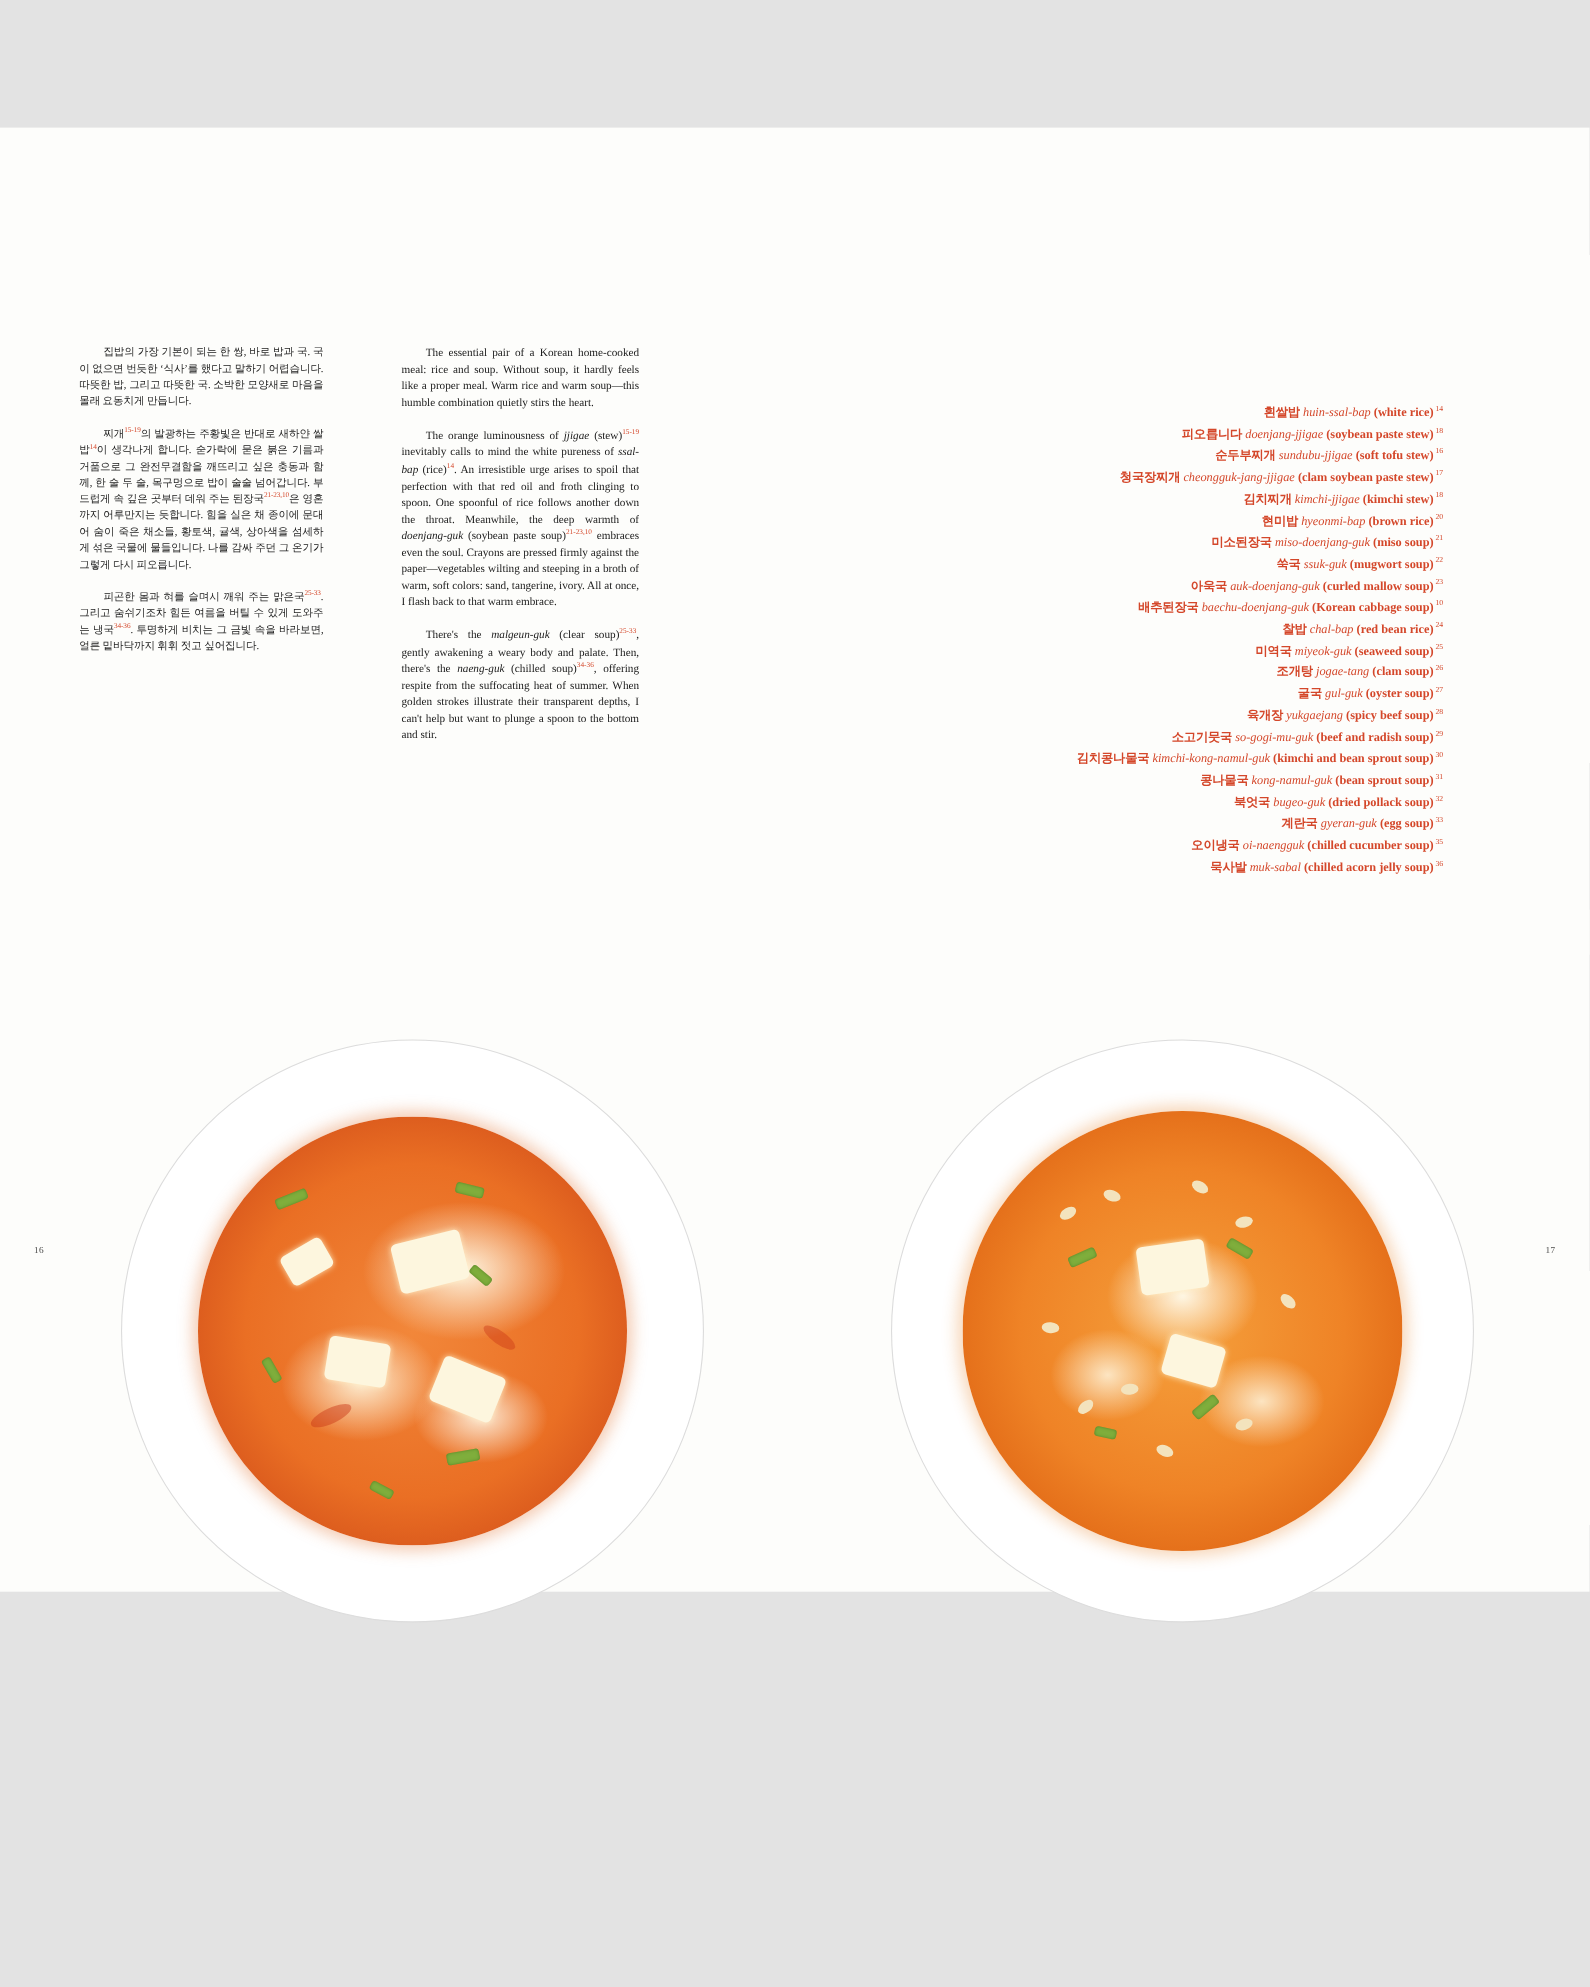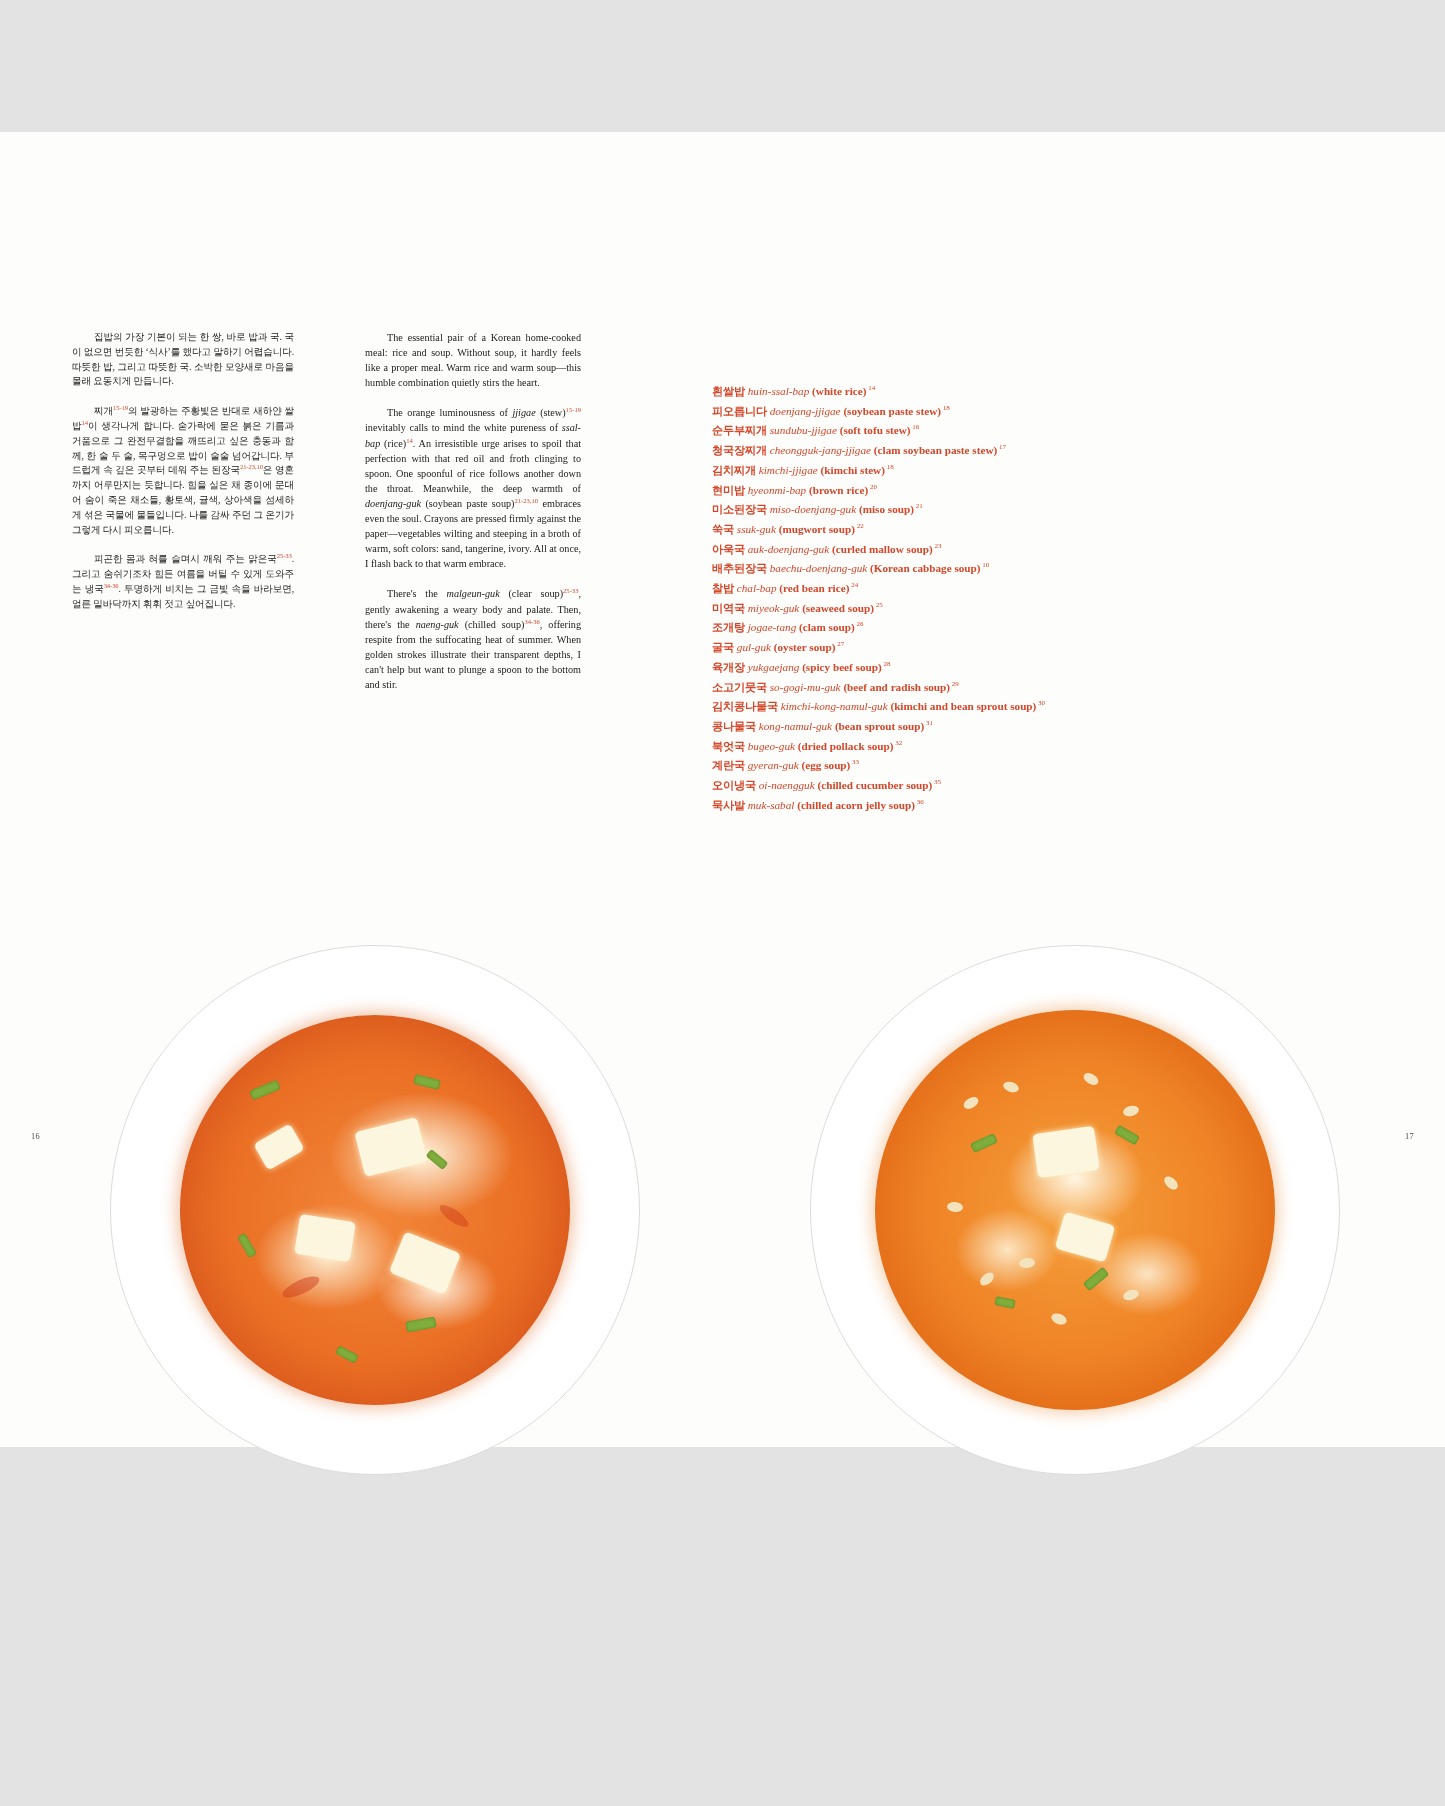--- a/index.html
+++ b/index.html
@@ -16,21 +16,21 @@
   }
 
   
   .spread {
     position: absolute;
     left: 0;
     width: 1445px;
     background: #fdfdfb;
   }
   #spread-top {
-    top: 132px;
+    top: 116px;
     height: 752px;
   }
   #spread-bottom {
     top: 827px;
     height: 620px;
   }
 
   
   .col {
     position: absolute;
@@ -64,20 +64,21 @@
   }
   .red { color: #d4472a; }
   .ital { font-style: italic; }
 
   
   #index-list {
     position: absolute;
     top: 250px;
     right: 133px;
     width: 600px;
+    text-align: right;
     color: #d4472a;
     font-size: 11.2px;
     line-height: 19.7px;
   }
   #index-list .entry {
     white-space: nowrap;
   }
   #index-list .ko {
     font-weight: bold;
     letter-spacing: -0.2px;

